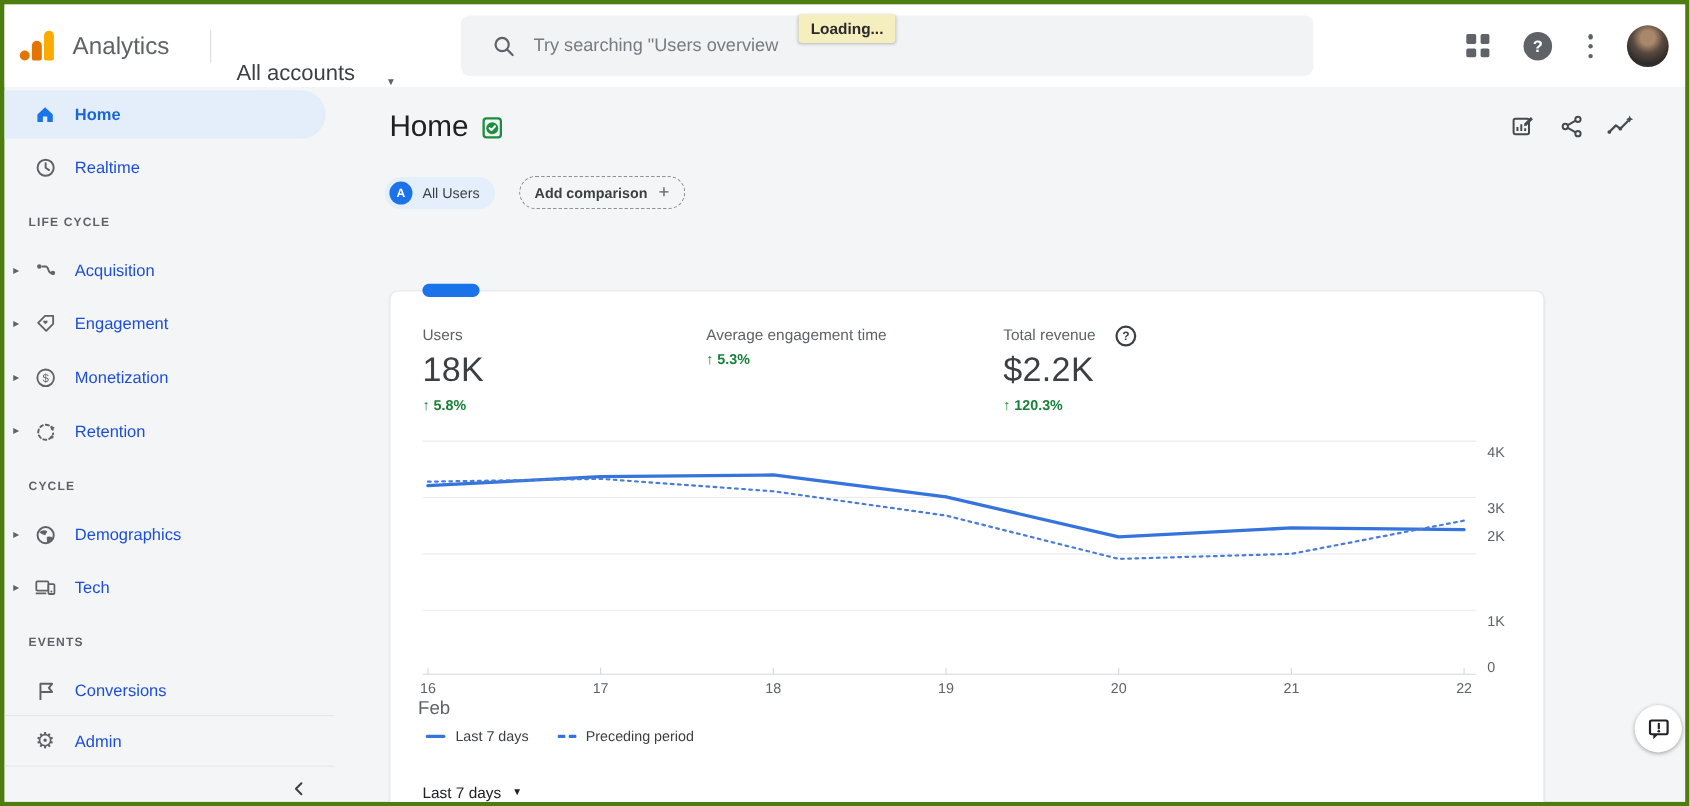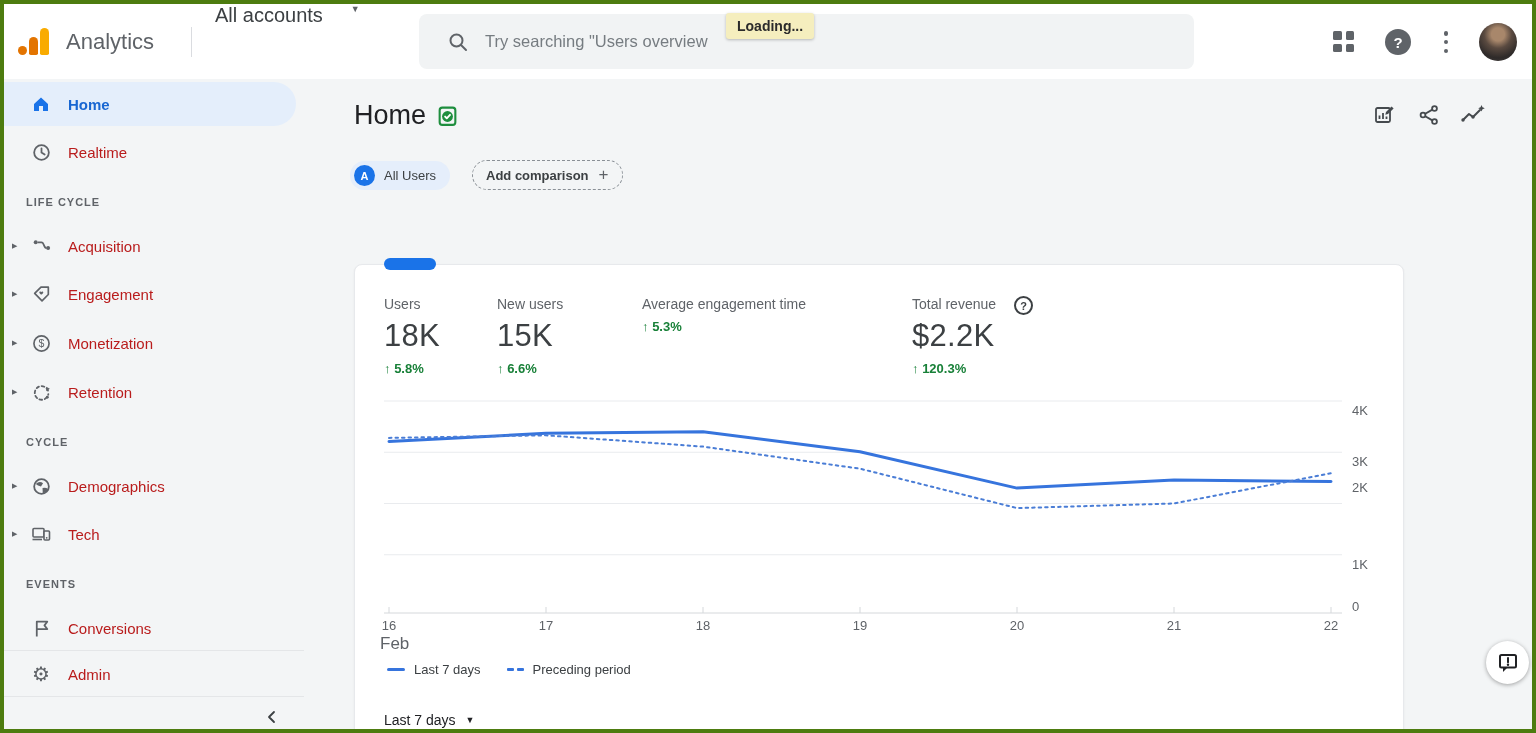--- a/index.html
+++ b/index.html
@@ -10,21 +10,21 @@
 
   
   .topbar { position:absolute; left:0; top:0; width:100%; height:75px; background:#fff; }
   .logo { position:absolute; left:14px; top:23px; width:32px; height:29px; }
   .logo .dot  { position:absolute; left:0;  bottom:1px; width:9px; height:9px; border-radius:50%; background:#e37400; }
   .logo .mid  { position:absolute; left:11px; bottom:1px; width:9px; height:18px; border-radius:5px 5px 2px 2px; background:#e37400; }
   .logo .tall { position:absolute; left:22px; bottom:1px; width:9px; height:27px; border-radius:5px 5px 2px 2px; background:#f9ab00; }
   .brand { position:absolute; left:62px; top:0; height:75px; display:flex; align-items:center;
            font-size:22px; color:#5f6368; }
   .tb-divider { position:absolute; left:187px; top:23px; width:1px; height:30px; background:#dadce0; }
-  .account { position:absolute; left:211px; top:0; height:75px; display:flex; align-items:flex-start;
+  .account { position:absolute; left:211px; top:0; height:75px; display:flex; align-items:flex-end;
              gap:28px; font-size:20px; color:#3c4043; cursor:pointer; }
   .account .caret { font-size:9px; color:#5f6368; }
   .searchbar { position:absolute; left:415px; top:10px; width:775px; height:55px;
                background:#f1f3f4; border-radius:8px; display:flex; align-items:center; }
   .searchbar svg { margin-left:28px; flex:none; }
   .searchbar input { border:none; outline:none; background:transparent; margin-left:16px;
                      width:600px; font-size:16.5px; color:#3c4043; font-family:"Liberation Sans",sans-serif; }
   .searchbar input::placeholder { color:#767c81; opacity:1; }
   .loading-tip { position:absolute; left:722px; top:9px; background:#f5eebe; color:#2b2b2b;
                  font-size:14px; font-weight:bold; padding:5px 11px; border-radius:3px;
@@ -39,21 +39,21 @@
            display:flex; flex-direction:column; align-items:center; justify-content:space-between; cursor:pointer; }
   .kebab span { width:4.5px; height:4.5px; border-radius:50%; background:#5f6368; }
   .avatar { position:absolute; left:1475px; top:19px; width:38px; height:38px; border-radius:50%;
             background:radial-gradient(circle at 50% 30%, #a8876b 0 20%, #5a4a40 42%, #2e2a29 72%, #494443 100%);
             cursor:pointer; }
 
   
   .nav-row { position:absolute; left:0; width:292px; height:44px; display:flex; align-items:center; cursor:pointer; }
   .nav-row .exp { position:absolute; left:8px; font-size:7px; color:#5f6368; }
   .nav-row .nicon { position:absolute; left:26px; width:22px; height:22px; display:flex; align-items:center; justify-content:center; }
-  .nav-row .nlabel { position:absolute; left:64px; font-size:15px; color:#b91c1c; }
+  .nav-row .nlabel { position:absolute; left:64px; font-size:15px; color:#1d4ed8; }
   .nav-row.active { background:#e4eefb; border-radius:0 22px 22px 0; }
   .nav-row.active .nlabel { color:#1967d2; font-weight:bold; }
   .nav-header { position:absolute; left:22px; font-size:11px; font-weight:bold; letter-spacing:1px; color:#5f6368; }
   .side-divider { position:absolute; left:0; width:300px; height:1px; background:#e4e6e8; }
   .collapse-btn { position:absolute; left:252px; top:698px; width:32px; height:30px;
                   display:flex; align-items:center; justify-content:center; cursor:pointer; }
   .gear-glyph { font-size:20px; color:#5f6368; line-height:20px; }
 
   
   .page-title { position:absolute; left:350px; top:96px; font-size:27px; color:#202124; }
@@ -307,25 +307,20 @@
     <span class="plus">+</span>
   </div>
 
   <div class="card"></div>
   <div class="tab-indicator"></div>
 
   <div class="metric m0">
     <div class="mlabel">Users</div>
     <div class="mvalue">18K</div>
     <div class="mdelta"><span>↑</span> <span>5.8%</span></div>
-  </div>
-  <div class="metric m1">
-    <div class="mlabel">New users</div>
-    <div class="mvalue">15K</div>
-    <div class="mdelta"><span>↑</span> <span>6.6%</span></div>
   </div>
   <div class="metric m2">
     <div class="mlabel">Average engagement time</div>
     <div class="mdelta"><span>↑</span> <span>5.3%</span></div>
   </div>
   <div class="metric m3">
     <div class="mlabel">Total revenue</div>
     <div class="mvalue">$2.2K</div>
     <div class="mdelta"><span>↑</span> <span>120.3%</span></div>
   </div>

